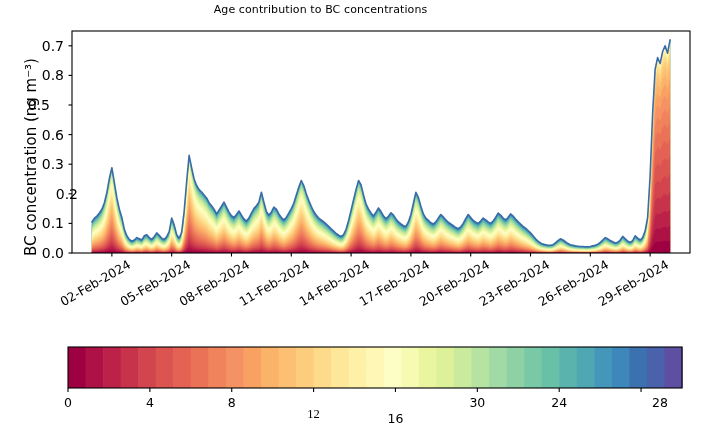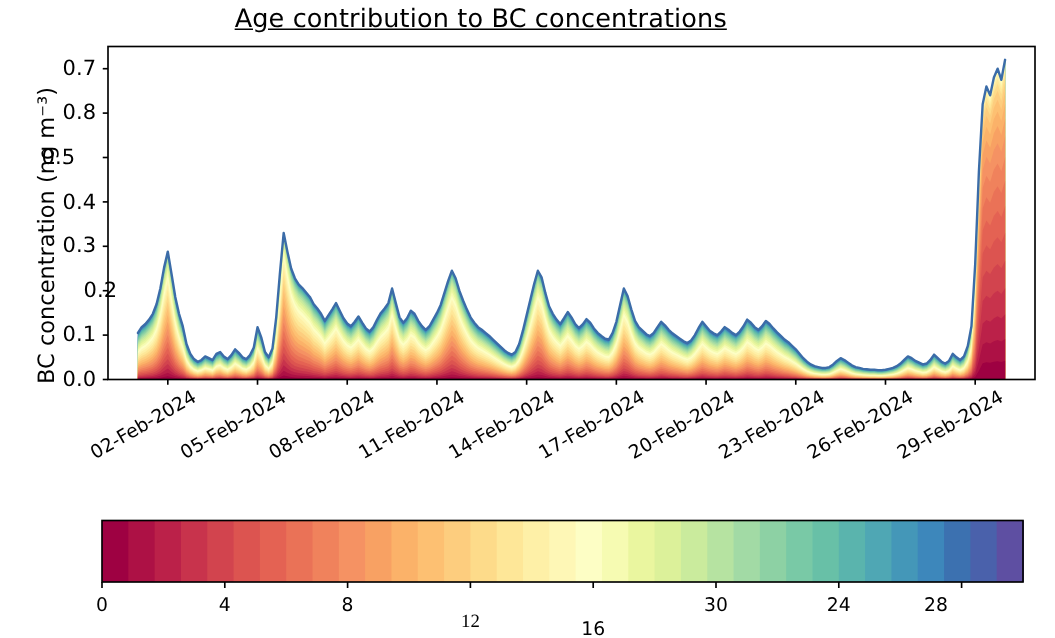--- a/index.html
+++ b/index.html
@@ -1,20 +1,20 @@
 <!DOCTYPE html>
 <html><head>
 <meta charset="utf-8">
 <style>
   html,body{margin:0;padding:0;background:#ffffff;}
   body{width:703px;height:425px;position:relative;overflow:hidden;
        font-family:"DejaVu Sans","Liberation Sans",sans-serif;color:#000;}
   #fig{position:absolute;left:0;top:0;width:703px;height:425px;}
   .ttl{position:absolute;left:0;top:3px;width:641px;text-align:center;
-       font-size:17px;color:#000;letter-spacing:.1px;text-decoration:underline;}
+       font-size:11px;color:#000;letter-spacing:.1px;}
   .ylab{position:absolute;transform:rotate(-90deg);transform-origin:0 0;
         font-size:15px;white-space:nowrap;left:22px;top:256px;}
   .ytick{position:absolute;font-size:14px;text-align:right;width:34px;}
   .xtick{position:absolute;font-size:12.5px;white-space:nowrap;
          transform:rotate(-30deg);transform-origin:100% 0;text-align:right;}
   .cbtick{position:absolute;font-size:12.5px;text-align:center;width:34px;}
   .cblabel{position:absolute;font-size:12.5px;text-align:center;width:200px;}
   svg{display:block;}
 </style>
 </head>
@@ -24,21 +24,21 @@
 
   <div class="ttl">Age contribution to BC concentrations</div>
 
   <div class="ylab">BC concentration (ng m⁻³)</div>
 
   <div id="ytick-holder">
       <div class="ytick" style="left: 30px; top: 245px;">0.0</div>
       <div class="ytick" style="left: 30px; top: 215.4px;">0.1</div>
       <div class="ytick" style="left: 30px; top: 185.8px; margin-left: 14px;">0.2</div>
       <div class="ytick" style="left: 30px; top: 156.2px;">0.3</div>
-      <div class="ytick" style="left: 30px; top: 126.6px;">0.4</div>
+      <div class="ytick" style="left: 30px; top: 126.6px;">0.6</div>
       <div class="ytick" style="left: 16px; top: 97px;">0.5</div>
       <div class="ytick" style="left: 30px; top: 67.4px;">0.8</div>
       <div class="ytick" style="left: 30px; top: 37.8px;">0.7</div>
     </div>
   <div id="xtick-holder">
       <div class="xtick" style="left: 47.871px; top: 261px; width: 70px;">02-Feb-2024</div>
       <div class="xtick" style="left: 107.677px; top: 261px; width: 70px;">05-Feb-2024</div>
       <div class="xtick" style="left: 167.484px; top: 261px; width: 70px;">08-Feb-2024</div>
       <div class="xtick" style="left: 227.29px; top: 261px; width: 70px;">11-Feb-2024</div>
       <div class="xtick" style="left: 287.097px; top: 261px; width: 70px;">14-Feb-2024</div>
@@ -49,21 +49,21 @@
       <div class="xtick" style="left: 586.129px; top: 261px; width: 70px;">29-Feb-2024</div>
     </div>
   <div id="cbtick-holder">
       <div class="cbtick" style="left: 51px; top: 395px;">0</div>
       <div class="cbtick" style="left: 132.867px; top: 395px;">4</div>
       <div class="cbtick" style="left: 214.733px; top: 395px;">8</div>
       <div class="cbtick" style="left: 296.6px; top: 407px; font-family: Liberation Serif, serif;">12</div>
       <div class="cbtick" style="left: 378.467px; top: 395px; margin-top: 16px;">16</div>
       <div class="cbtick" style="left: 460.333px; top: 395px;">30</div>
       <div class="cbtick" style="left: 542.2px; top: 395px;">24</div>
-      <div class="cbtick" style="left: 607px; top: 395px;">28</div>
+      <div class="cbtick" style="left: 643px; top: 395px;">28</div>
     </div>
 
   <div class="cblabel" id="cblabel" style="left: 275px; top: 358px;">Days</div>
 
   <svg id="plot" width="703" height="425" xmlns="http://www.w3.org/2000/svg" style="position:absolute;left:0;top:0;">
     <g id="areas">
         <path d="M 91.93548387096774 253 L 91.94 221.92 L 94.43 218.07 L 96.92 216.00 L 99.41 213.04 L 101.90 209.19 L 104.40 202.68 L 106.89 192.32 L 109.38 178.41 L 111.87 167.75 L 114.36 182.55 L 116.85 197.94 L 119.35 209.19 L 121.84 217.48 L 124.33 229.32 L 126.82 235.83 L 129.31 239.38 L 131.81 241.16 L 134.30 239.98 L 136.79 237.61 L 139.28 238.79 L 141.77 239.98 L 144.27 235.83 L 146.76 234.65 L 149.25 237.61 L 151.74 239.38 L 154.23 236.72 L 156.73 232.87 L 159.22 235.24 L 161.71 238.20 L 164.20 239.38 L 166.69 236.72 L 169.19 231.69 L 171.68 218.07 L 174.17 224.88 L 176.66 234.65 L 179.15 238.20 L 181.65 232.28 L 184.14 211.56 L 186.63 181.96 L 189.12 155.32 L 191.61 167.75 L 194.10 179.00 L 196.60 185.51 L 199.09 189.66 L 201.58 192.02 L 204.07 194.98 L 206.56 197.94 L 209.06 202.68 L 211.55 205.64 L 214.04 209.19 L 216.53 213.93 L 219.02 210.08 L 221.52 206.23 L 224.01 202.09 L 226.50 207.12 L 228.99 212.15 L 231.48 215.70 L 233.98 217.48 L 236.47 214.52 L 238.96 210.97 L 241.45 215.11 L 243.94 218.96 L 246.44 221.03 L 248.93 218.07 L 251.42 213.04 L 253.91 208.60 L 256.40 205.64 L 258.90 202.09 L 261.39 192.32 L 263.88 202.09 L 266.37 211.56 L 268.86 215.11 L 271.35 212.15 L 273.85 207.12 L 276.34 209.19 L 278.83 213.93 L 281.32 217.48 L 283.81 219.85 L 286.31 217.48 L 288.80 213.04 L 291.29 208.60 L 293.78 203.27 L 296.27 195.28 L 298.77 187.29 L 301.26 180.48 L 303.75 185.51 L 306.24 193.80 L 308.73 200.31 L 311.23 206.23 L 313.72 211.56 L 316.21 215.11 L 318.70 218.07 L 321.19 219.85 L 323.69 221.92 L 326.18 223.99 L 328.67 226.36 L 331.16 228.73 L 333.65 231.10 L 336.15 233.46 L 338.64 235.24 L 341.13 236.42 L 343.62 234.65 L 346.11 229.32 L 348.60 220.44 L 351.10 210.08 L 353.59 199.72 L 356.08 189.36 L 358.57 180.48 L 361.06 184.92 L 363.56 195.28 L 366.05 204.16 L 368.54 209.19 L 371.03 213.04 L 373.52 216.00 L 376.02 212.15 L 378.51 208.01 L 381.00 211.56 L 383.49 216.00 L 385.98 218.66 L 388.48 216.30 L 390.97 212.74 L 393.46 215.11 L 395.95 218.96 L 398.44 221.92 L 400.94 223.99 L 403.43 225.77 L 405.92 226.36 L 408.41 221.92 L 410.90 214.52 L 413.40 203.27 L 415.89 192.32 L 418.38 197.35 L 420.87 206.23 L 423.36 213.93 L 425.85 218.07 L 428.35 220.44 L 430.84 222.81 L 433.33 223.99 L 435.82 221.92 L 438.31 218.07 L 440.81 214.52 L 443.30 216.89 L 445.79 219.85 L 448.28 222.22 L 450.77 223.99 L 453.27 225.77 L 455.76 227.54 L 458.25 228.73 L 460.74 226.95 L 463.23 223.40 L 465.73 218.66 L 468.22 214.52 L 470.71 217.48 L 473.20 220.44 L 475.69 222.22 L 478.19 223.40 L 480.68 221.03 L 483.17 218.07 L 485.66 219.85 L 488.15 221.92 L 490.65 223.40 L 493.14 221.03 L 495.63 217.48 L 498.12 213.04 L 500.61 215.11 L 503.10 218.07 L 505.60 219.85 L 508.09 217.48 L 510.58 213.93 L 513.07 216.00 L 515.56 218.96 L 518.06 221.62 L 520.55 223.99 L 523.04 226.36 L 525.53 228.14 L 528.02 230.50 L 530.52 232.87 L 533.01 235.83 L 535.50 238.79 L 537.99 241.16 L 540.48 242.94 L 542.98 244.12 L 545.47 244.71 L 547.96 245.30 L 550.45 245.30 L 552.94 244.71 L 555.44 242.94 L 557.93 240.57 L 560.42 238.79 L 562.91 239.98 L 565.40 241.75 L 567.90 243.53 L 570.39 244.71 L 572.88 245.30 L 575.37 245.90 L 577.86 246.19 L 580.35 246.49 L 582.85 246.49 L 585.34 246.78 L 587.83 246.78 L 590.32 246.49 L 592.81 245.90 L 595.31 245.30 L 597.80 244.12 L 600.29 242.34 L 602.78 239.98 L 605.27 237.61 L 607.77 238.79 L 610.26 240.57 L 612.75 241.75 L 615.24 242.94 L 617.73 242.34 L 620.23 239.98 L 622.72 236.42 L 625.21 238.79 L 627.70 241.16 L 630.19 242.34 L 632.69 240.57 L 635.18 235.83 L 637.67 238.20 L 640.16 239.98 L 642.65 237.61 L 645.15 230.80 L 647.64 217.48 L 650.13 176.04 L 652.62 113.88 L 655.11 69.48 L 657.60 57.64 L 660.10 63.56 L 662.59 51.72 L 665.08 45.80 L 667.57 53.20 L 670.06 39.88 L 670.0645161290323 253 Z" fill="#5e4fa2" stroke="none"></path>
         <path d="M 91.93548387096774 253 L 91.94 222.19 L 94.43 218.34 L 96.92 216.27 L 99.41 213.30 L 101.90 209.45 L 104.40 202.91 L 106.89 192.51 L 109.38 178.53 L 111.87 167.84 L 114.36 182.70 L 116.85 198.16 L 119.35 209.45 L 121.84 217.75 L 124.33 229.58 L 126.82 236.06 L 129.31 239.59 L 131.81 241.35 L 134.30 240.18 L 136.79 237.83 L 139.28 239.01 L 141.77 240.18 L 144.27 236.06 L 146.76 234.89 L 149.25 237.83 L 151.74 239.59 L 154.23 236.95 L 156.73 233.12 L 159.22 235.48 L 161.71 238.42 L 164.20 239.59 L 166.69 236.95 L 169.19 231.94 L 171.68 218.34 L 174.17 225.15 L 176.66 234.89 L 179.15 238.42 L 181.65 232.53 L 184.14 211.82 L 186.63 182.10 L 189.12 155.37 L 191.61 167.84 L 194.10 179.13 L 196.60 185.67 L 199.09 189.83 L 201.58 192.21 L 204.07 195.19 L 206.56 198.16 L 209.06 202.91 L 211.55 205.88 L 214.04 209.45 L 216.53 214.19 L 219.02 210.34 L 221.52 206.48 L 224.01 202.32 L 226.50 207.37 L 228.99 212.41 L 231.48 215.97 L 233.98 217.75 L 236.47 214.79 L 238.96 211.23 L 241.45 215.38 L 243.94 219.23 L 246.44 221.30 L 248.93 218.34 L 251.42 213.30 L 253.91 208.85 L 256.40 205.88 L 258.90 202.32 L 261.39 192.51 L 263.88 202.32 L 266.37 211.82 L 268.86 215.38 L 271.35 212.41 L 273.85 207.37 L 276.34 209.45 L 278.83 214.19 L 281.32 217.75 L 283.81 220.12 L 286.31 217.75 L 288.80 213.30 L 291.29 208.85 L 293.78 203.51 L 296.27 195.48 L 298.77 187.45 L 301.26 180.62 L 303.75 185.67 L 306.24 194.00 L 308.73 200.54 L 311.23 206.48 L 313.72 211.82 L 316.21 215.38 L 318.70 218.34 L 321.19 220.12 L 323.69 222.19 L 326.18 224.26 L 328.67 226.63 L 331.16 228.99 L 333.65 231.35 L 336.15 233.71 L 338.64 235.48 L 341.13 236.65 L 343.62 234.89 L 346.11 229.58 L 348.60 220.71 L 351.10 210.34 L 353.59 199.94 L 356.08 189.54 L 358.57 180.62 L 361.06 185.08 L 363.56 195.48 L 366.05 204.40 L 368.54 209.45 L 371.03 213.30 L 373.52 216.27 L 376.02 212.41 L 378.51 208.26 L 381.00 211.82 L 383.49 216.27 L 385.98 218.94 L 388.48 216.57 L 390.97 213.01 L 393.46 215.38 L 395.95 219.23 L 398.44 222.19 L 400.94 224.26 L 403.43 226.04 L 405.92 226.63 L 408.41 222.19 L 410.90 214.79 L 413.40 203.51 L 415.89 192.51 L 418.38 197.56 L 420.87 206.48 L 423.36 214.19 L 425.85 218.34 L 428.35 220.71 L 430.84 223.08 L 433.33 224.26 L 435.82 222.19 L 438.31 218.34 L 440.81 214.79 L 443.30 217.16 L 445.79 220.12 L 448.28 222.49 L 450.77 224.26 L 453.27 226.04 L 455.76 227.81 L 458.25 228.99 L 460.74 227.22 L 463.23 223.67 L 465.73 218.94 L 468.22 214.79 L 470.71 217.75 L 473.20 220.71 L 475.69 222.49 L 478.19 223.67 L 480.68 221.30 L 483.17 218.34 L 485.66 220.12 L 488.15 222.19 L 490.65 223.67 L 493.14 221.30 L 495.63 217.75 L 498.12 213.30 L 500.61 215.38 L 503.10 218.34 L 505.60 220.12 L 508.09 217.75 L 510.58 214.19 L 513.07 216.27 L 515.56 219.23 L 518.06 221.90 L 520.55 224.26 L 523.04 226.63 L 525.53 228.40 L 528.02 230.76 L 530.52 233.12 L 533.01 236.06 L 535.50 239.01 L 537.99 241.35 L 540.48 243.11 L 542.98 244.28 L 545.47 244.87 L 547.96 245.46 L 550.45 245.46 L 552.94 244.87 L 555.44 243.11 L 557.93 240.77 L 560.42 239.01 L 562.91 240.18 L 565.40 241.94 L 567.90 243.70 L 570.39 244.87 L 572.88 245.46 L 575.37 246.04 L 577.86 246.33 L 580.35 246.63 L 582.85 246.63 L 585.34 246.92 L 587.83 246.92 L 590.32 246.63 L 592.81 246.04 L 595.31 245.46 L 597.80 244.28 L 600.29 242.53 L 602.78 240.18 L 605.27 237.83 L 607.77 239.01 L 610.26 240.77 L 612.75 241.94 L 615.24 243.11 L 617.73 242.53 L 620.23 240.18 L 622.72 236.65 L 625.21 239.01 L 627.70 241.35 L 630.19 242.53 L 632.69 240.77 L 635.18 236.06 L 637.67 238.42 L 640.16 240.18 L 642.65 237.83 L 645.15 231.06 L 647.64 217.75 L 650.13 176.16 L 652.62 113.88 L 655.11 69.48 L 657.60 57.64 L 660.10 63.56 L 662.59 51.72 L 665.08 45.80 L 667.57 53.20 L 670.06 39.88 L 670.0645161290323 253 Z" fill="#4a61ab" stroke="none"></path>
         <path d="M 91.93548387096774 253 L 91.94 222.52 L 94.43 218.67 L 96.92 216.59 L 99.41 213.62 L 101.90 209.76 L 104.40 203.20 L 106.89 192.75 L 109.38 178.71 L 111.87 167.95 L 114.36 182.89 L 116.85 198.43 L 119.35 209.76 L 121.84 218.07 L 124.33 229.89 L 126.82 236.33 L 129.31 239.83 L 131.81 241.57 L 134.30 240.41 L 136.79 238.08 L 139.28 239.25 L 141.77 240.41 L 144.27 236.33 L 146.76 235.16 L 149.25 238.08 L 151.74 239.83 L 154.23 237.21 L 156.73 233.41 L 159.22 235.75 L 161.71 238.67 L 164.20 239.83 L 166.69 237.21 L 169.19 232.23 L 171.68 218.67 L 174.17 225.47 L 176.66 235.16 L 179.15 238.67 L 181.65 232.82 L 184.14 212.14 L 186.63 182.29 L 189.12 155.43 L 191.61 167.95 L 194.10 179.30 L 196.60 185.88 L 199.09 190.06 L 201.58 192.45 L 204.07 195.44 L 206.56 198.43 L 209.06 203.20 L 211.55 206.18 L 214.04 209.76 L 216.53 214.51 L 219.02 210.65 L 221.52 206.78 L 224.01 202.61 L 226.50 207.67 L 228.99 212.73 L 231.48 216.30 L 233.98 218.07 L 236.47 215.11 L 238.96 211.54 L 241.45 215.70 L 243.94 219.56 L 246.44 221.63 L 248.93 218.67 L 251.42 213.62 L 253.91 209.16 L 256.40 206.18 L 258.90 202.61 L 261.39 192.75 L 263.88 202.61 L 266.37 212.14 L 268.86 215.70 L 271.35 212.73 L 273.85 207.67 L 276.34 209.76 L 278.83 214.51 L 281.32 218.07 L 283.81 220.44 L 286.31 218.07 L 288.80 213.62 L 291.29 209.16 L 293.78 203.80 L 296.27 195.74 L 298.77 187.67 L 301.26 180.80 L 303.75 185.88 L 306.24 194.25 L 308.73 200.82 L 311.23 206.78 L 313.72 212.14 L 316.21 215.70 L 318.70 218.67 L 321.19 220.44 L 323.69 222.52 L 326.18 224.58 L 328.67 226.94 L 331.16 229.30 L 333.65 231.65 L 336.15 233.99 L 338.64 235.75 L 341.13 236.92 L 343.62 235.16 L 346.11 229.89 L 348.60 221.04 L 351.10 210.65 L 353.59 200.22 L 356.08 189.76 L 358.57 180.80 L 361.06 185.28 L 363.56 195.74 L 366.05 204.69 L 368.54 209.76 L 371.03 213.62 L 373.52 216.59 L 376.02 212.73 L 378.51 208.57 L 381.00 212.14 L 383.49 216.59 L 385.98 219.26 L 388.48 216.89 L 390.97 213.33 L 393.46 215.70 L 395.95 219.56 L 398.44 222.52 L 400.94 224.58 L 403.43 226.35 L 405.92 226.94 L 408.41 222.52 L 410.90 215.11 L 413.40 203.80 L 415.89 192.75 L 418.38 197.83 L 420.87 206.78 L 423.36 214.51 L 425.85 218.67 L 428.35 221.04 L 430.84 223.40 L 433.33 224.58 L 435.82 222.52 L 438.31 218.67 L 440.81 215.11 L 443.30 217.48 L 445.79 220.44 L 448.28 222.81 L 450.77 224.58 L 453.27 226.35 L 455.76 228.12 L 458.25 229.30 L 460.74 227.53 L 463.23 223.99 L 465.73 219.26 L 468.22 215.11 L 470.71 218.07 L 473.20 221.04 L 475.69 222.81 L 478.19 223.99 L 480.68 221.63 L 483.17 218.67 L 485.66 220.44 L 488.15 222.52 L 490.65 223.99 L 493.14 221.63 L 495.63 218.07 L 498.12 213.62 L 500.61 215.70 L 503.10 218.67 L 505.60 220.44 L 508.09 218.07 L 510.58 214.51 L 513.07 216.59 L 515.56 219.56 L 518.06 222.22 L 520.55 224.58 L 523.04 226.94 L 525.53 228.71 L 528.02 231.06 L 530.52 233.41 L 533.01 236.33 L 535.50 239.25 L 537.99 241.57 L 540.48 243.31 L 542.98 244.47 L 545.47 245.05 L 547.96 245.62 L 550.45 245.62 L 552.94 245.05 L 555.44 243.31 L 557.93 240.99 L 560.42 239.25 L 562.91 240.41 L 565.40 242.15 L 567.90 243.89 L 570.39 245.05 L 572.88 245.62 L 575.37 246.20 L 577.86 246.49 L 580.35 246.78 L 582.85 246.78 L 585.34 247.07 L 587.83 247.07 L 590.32 246.78 L 592.81 246.20 L 595.31 245.62 L 597.80 244.47 L 600.29 242.73 L 602.78 240.41 L 605.27 238.08 L 607.77 239.25 L 610.26 240.99 L 612.75 242.15 L 615.24 243.31 L 617.73 242.73 L 620.23 240.41 L 622.72 236.92 L 625.21 239.25 L 627.70 241.57 L 630.19 242.73 L 632.69 240.99 L 635.18 236.33 L 637.67 238.67 L 640.16 240.41 L 642.65 238.08 L 645.15 231.35 L 647.64 218.07 L 650.13 176.31 L 652.62 113.88 L 655.11 69.48 L 657.60 57.64 L 660.10 63.56 L 662.59 51.72 L 665.08 45.80 L 667.57 53.20 L 670.06 39.88 L 670.0645161290323 253 Z" fill="#3c71b0" stroke="none"></path>
         <path d="M 91.93548387096774 253 L 91.94 222.89 L 94.43 219.05 L 96.92 216.98 L 99.41 214.01 L 101.90 210.13 L 104.40 203.56 L 106.89 193.06 L 109.38 178.93 L 111.87 168.12 L 114.36 183.14 L 116.85 198.76 L 119.35 210.13 L 121.84 218.46 L 124.33 230.24 L 126.82 236.64 L 129.31 240.10 L 131.81 241.82 L 134.30 240.67 L 136.79 238.37 L 139.28 239.52 L 141.77 240.67 L 144.27 236.64 L 146.76 235.48 L 149.25 238.37 L 151.74 240.10 L 154.23 237.50 L 156.73 233.74 L 159.22 236.06 L 161.71 238.94 L 164.20 240.10 L 166.69 237.50 L 169.19 232.57 L 171.68 219.05 L 174.17 225.84 L 176.66 235.48 L 179.15 238.94 L 181.65 233.15 L 184.14 212.52 L 186.63 182.54 L 189.12 155.53 L 191.61 168.12 L 194.10 179.53 L 196.60 186.15 L 199.09 190.36 L 201.58 192.76 L 204.07 195.76 L 206.56 198.76 L 209.06 203.56 L 211.55 206.55 L 214.04 210.13 L 216.53 214.90 L 219.02 211.03 L 221.52 207.15 L 224.01 202.96 L 226.50 208.04 L 228.99 213.11 L 231.48 216.68 L 233.98 218.46 L 236.47 215.49 L 238.96 211.92 L 241.45 216.09 L 243.94 219.94 L 246.44 222.01 L 248.93 219.05 L 251.42 214.01 L 253.91 209.54 L 256.40 206.55 L 258.90 202.96 L 261.39 193.06 L 263.88 202.96 L 266.37 212.52 L 268.86 216.09 L 271.35 213.11 L 273.85 208.04 L 276.34 210.13 L 278.83 214.90 L 281.32 218.46 L 283.81 220.83 L 286.31 218.46 L 288.80 214.01 L 291.29 209.54 L 293.78 204.16 L 296.27 196.06 L 298.77 187.95 L 301.26 181.03 L 303.75 186.15 L 306.24 194.56 L 308.73 201.16 L 311.23 207.15 L 313.72 212.52 L 316.21 216.09 L 318.70 219.05 L 321.19 220.83 L 323.69 222.89 L 326.18 224.96 L 328.67 227.31 L 331.16 229.65 L 333.65 231.99 L 336.15 234.32 L 338.64 236.06 L 341.13 237.21 L 343.62 235.48 L 346.11 230.24 L 348.60 221.42 L 351.10 211.03 L 353.59 200.56 L 356.08 190.05 L 358.57 181.03 L 361.06 185.55 L 363.56 196.06 L 366.05 205.06 L 368.54 210.13 L 371.03 214.01 L 373.52 216.98 L 376.02 213.11 L 378.51 208.94 L 381.00 212.52 L 383.49 216.98 L 385.98 219.64 L 388.48 217.27 L 390.97 213.71 L 393.46 216.09 L 395.95 219.94 L 398.44 222.89 L 400.94 224.96 L 403.43 226.72 L 405.92 227.31 L 408.41 222.89 L 410.90 215.49 L 413.40 204.16 L 415.89 193.06 L 418.38 198.16 L 420.87 207.15 L 423.36 214.90 L 425.85 219.05 L 428.35 221.42 L 430.84 223.78 L 433.33 224.96 L 435.82 222.89 L 438.31 219.05 L 440.81 215.49 L 443.30 217.87 L 445.79 220.83 L 448.28 223.19 L 450.77 224.96 L 453.27 226.72 L 455.76 228.48 L 458.25 229.65 L 460.74 227.89 L 463.23 224.37 L 465.73 219.64 L 468.22 215.49 L 470.71 218.46 L 473.20 221.42 L 475.69 223.19 L 478.19 224.37 L 480.68 222.01 L 483.17 219.05 L 485.66 220.83 L 488.15 222.89 L 490.65 224.37 L 493.14 222.01 L 495.63 218.46 L 498.12 214.01 L 500.61 216.09 L 503.10 219.05 L 505.60 220.83 L 508.09 218.46 L 510.58 214.90 L 513.07 216.98 L 515.56 219.94 L 518.06 222.60 L 520.55 224.96 L 523.04 227.31 L 525.53 229.07 L 528.02 231.40 L 530.52 233.74 L 533.01 236.64 L 535.50 239.52 L 537.99 241.82 L 540.48 243.53 L 542.98 244.67 L 545.47 245.24 L 547.96 245.81 L 550.45 245.81 L 552.94 245.24 L 555.44 243.53 L 557.93 241.24 L 560.42 239.52 L 562.91 240.67 L 565.40 242.39 L 567.90 244.10 L 570.39 245.24 L 572.88 245.81 L 575.37 246.38 L 577.86 246.66 L 580.35 246.95 L 582.85 246.95 L 585.34 247.24 L 587.83 247.24 L 590.32 246.95 L 592.81 246.38 L 595.31 245.81 L 597.80 244.67 L 600.29 242.96 L 602.78 240.67 L 605.27 238.37 L 607.77 239.52 L 610.26 241.24 L 612.75 242.39 L 615.24 243.53 L 617.73 242.96 L 620.23 240.67 L 622.72 237.21 L 625.21 239.52 L 627.70 241.82 L 630.19 242.96 L 632.69 241.24 L 635.18 236.64 L 637.67 238.94 L 640.16 240.67 L 642.65 238.37 L 645.15 231.70 L 647.64 218.46 L 650.13 176.53 L 652.62 113.89 L 655.11 69.48 L 657.60 57.64 L 660.10 63.56 L 662.59 51.72 L 665.08 45.80 L 667.57 53.20 L 670.06 39.88 L 670.0645161290323 253 Z" fill="#3d87bb" stroke="none"></path>

